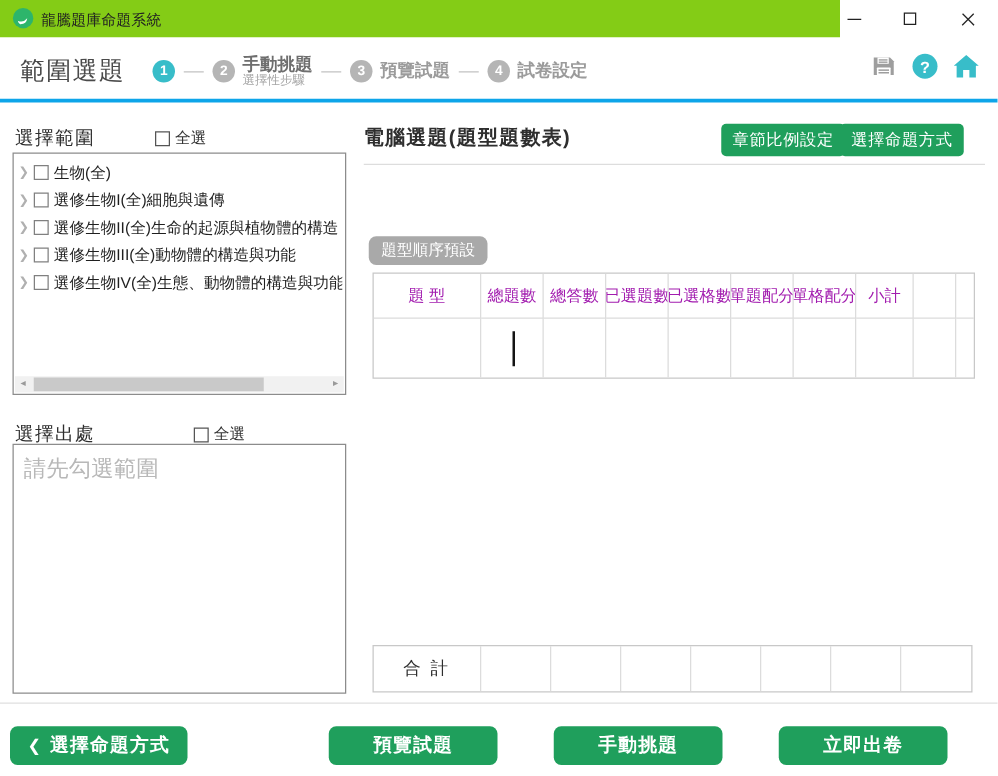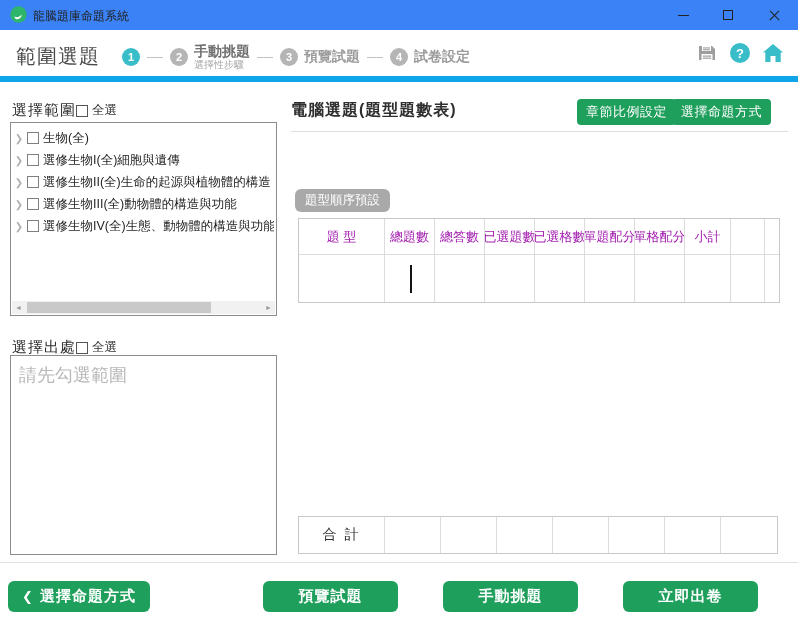--- a/index.html
+++ b/index.html
@@ -4,54 +4,54 @@
 <style>
   * { box-sizing: border-box; margin: 0; padding: 0; }
   html,body { width: 798px; height: 621px; }
   body {
     font-family: "Liberation Sans", "DejaVu Sans", sans-serif;
     background: #ffffff; position: relative; overflow: hidden; color:#333;
   }
   :root { --green:#1f9f5c; --teal:#38bdc9; --inactive:#b5b5b5; --badge:#a9a9a9; }
 
   
-  .titlebar { position:absolute; top:0; left:0; width:798px; height:30px; background:#3b82f6; }
+  .titlebar { position:absolute; top:0; left:0; width:672px; height:30px; background:#84cc16; }
   .logo { position:absolute; left:10px; top:6px; width:17px; height:17px; }
   .apptitle { position:absolute; left:33px; top:8px; font-size:12px; color:#222; }
   .winbtn { position:absolute; top:0; width:34px; height:30px; display:flex; align-items:center; justify-content:center; cursor:default; }
   .winbtn.min { left:666px; } .winbtn.max { left:711px; } .winbtn.close { left:757px; }
   .glyph-min { width:11px; height:0; border-top:1.5px solid #222; display:block; }
   .glyph-max { width:10px; height:10px; border:1.3px solid #222; display:block; }
   .glyph-close { position:relative; width:11px; height:11px; display:block; }
   .glyph-close::before,.glyph-close::after { content:""; position:absolute; left:-1px; top:5px; width:13px; height:1.4px; background:#222; }
   .glyph-close::before { transform:rotate(45deg); } .glyph-close::after { transform:rotate(-45deg); }
 
   
-  .header { position:absolute; top:30px; left:0; width:798px; height:52px; border-bottom:6px solid #0ea5e9; background:#fff; }
+  .header { position:absolute; top:30px; left:0; width:798px; height:52px; border-bottom:3px solid #0ea5e9; background:#fff; }
   .page-title { position:absolute; left:16px; top:13px; font-size:20px; color:#4a4a4a; letter-spacing:1px; }
   .stepper { position:absolute; left:122px; top:6px; height:42px; display:flex; align-items:center; }
   .step { display:flex; align-items:center; }
   .step-circle { width:18px; height:18px; border-radius:50%; background:var(--inactive); color:#fff;
     font-size:11px; font-weight:bold; display:flex; align-items:center; justify-content:center; flex:0 0 18px; }
   .step.active .step-circle { background:var(--teal); }
   .step-label { margin-left:6px; font-size:14px; font-weight:bold; color:#9b9b9b; white-space:nowrap; }
   .step.active .step-label { color:var(--teal); }
   .step-text2 { display:flex; flex-direction:column; margin-left:6px; line-height:1.15; }
   .step-label2 { font-size:14px; font-weight:bold; color:#6e6e6e; white-space:nowrap; }
   .step-sub { font-size:10px; color:#a5a5a5; white-space:nowrap; }
   .dash { width:16px; height:0; border-top:1.5px solid #c2c2c2; margin:0 7px; }
   .header-icons { position:absolute; right:14px; top:12px; display:flex; align-items:center; gap:11px; }
   .hicon { width:22px; height:22px; display:flex; align-items:center; justify-content:center; cursor:pointer; }
   .help-circle { width:20px; height:20px; border-radius:50%; background:var(--teal); color:#fff;
     font-size:13px; font-weight:bold; display:flex; align-items:center; justify-content:center; }
 
   
   .section-head { position:absolute; display:flex; align-items:center; }
   .section-title { font-size:15px; color:#2e2e2e; letter-spacing:1px; }
-  .selectall { display:flex; align-items:center; cursor:pointer;text-align:center; }
+  .selectall { display:flex; align-items:center; margin-left:48px; cursor:pointer;text-align:center; }
   .cb { width:12px; height:12px; border:1.4px solid #555; background:#fff; display:inline-block; }
   .selectall .cb { margin-right:4px; }
   .selectall-label { font-size:12.5px; color:#333; }
   .listbox { position:absolute; left:10px; width:267px; border:1px solid #8c8c8c; background:#fff; }
   .tree-box { top:122px; height:194px; padding:4px 2px; }
   .tree-item { display:flex; align-items:center; height:22px; overflow:hidden; white-space:nowrap; }
   .chev { color:#b0b0b0; font-size:10px; width:12px; text-align:center; flex:0 0 12px; cursor:pointer; }
   .tree-cb { width:12px; height:12px; border:1px solid #808080; background:#fff; flex:0 0 12px; margin:0 4px 0 2px; cursor:pointer; }
   .tree-label { font-size:12.5px; color:#1f1f1f; overflow:hidden; white-space:nowrap; }
   .hscroll { position:absolute; left:1px; right:1px; bottom:1px; height:13px; background:#f1f1f1; display:flex; align-items:center; }
@@ -200,21 +200,21 @@
     <span class="tree-cb"></span>
     <span class="tree-label">選修生物IV(全)生態、動物體的構造與功能</span>
   </div>
   <div class="hscroll">
     <span class="scroll-arrow" style="font-size:7px;">◄</span>
     <div class="scroll-thumb"></div>
     <span class="scroll-arrow right" style="font-size:7px;">►</span>
   </div>
 </div>
 
-<div class="section-head" style="left:12px; top:338px;">
+<div class="section-head" style="left:12px; top:338px;gap:31px;">
   <span class="section-title">選擇出處</span>
   <span class="selectall">
     <span class="cb"></span>
     <span class="selectall-label">全選</span>
   </span>
 </div>
 <div class="listbox source-box">
   <div class="placeholder">請先勾選範圍</div>
 </div>
 

